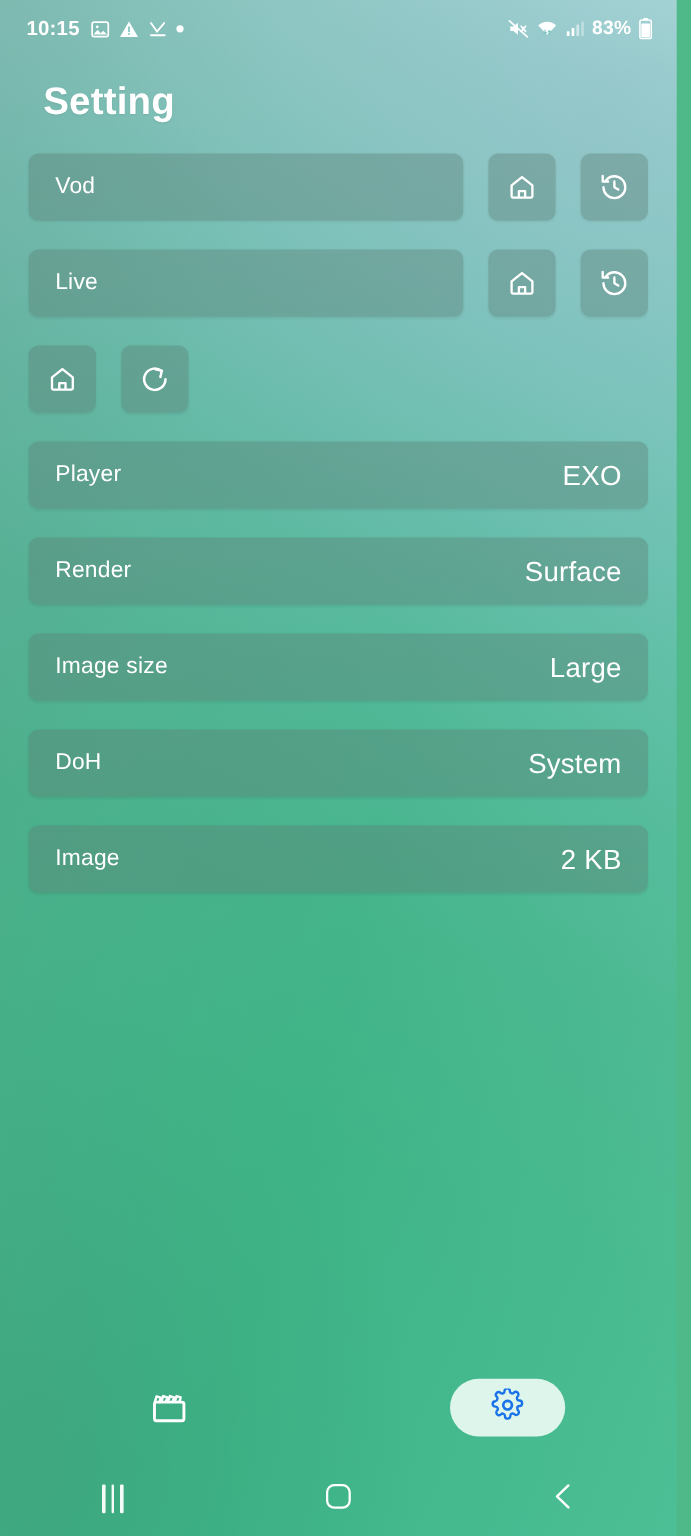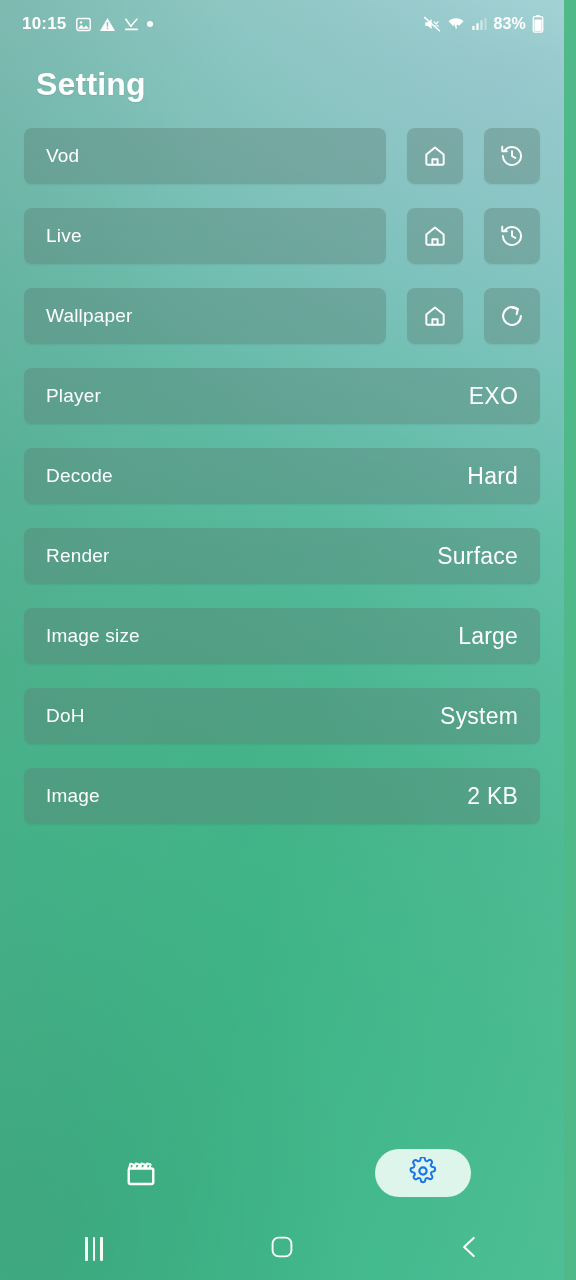--- a/index.html
+++ b/index.html
@@ -246,23 +246,20 @@
           <svg width="26" height="26" viewBox="0 0 24 24" fill="none">
             <path d="M3.6 12a8.4 8.4 0 108.4-8.4A8.4 8.4 0 005.6 6.6" stroke="#fff" stroke-width="1.8" stroke-linecap="round"></path>
             <path d="M3 3.4v4.2h4.2" stroke="#fff" stroke-width="1.8" stroke-linecap="round" stroke-linejoin="round"></path>
             <path d="M12 7.6V12l3 1.8" stroke="#fff" stroke-width="1.8" stroke-linecap="round" stroke-linejoin="round"></path>
           </svg>
         </span>
       </div>
     </div>
 
     <div class="row">
-      <div class="cell cell-main">
-        <span class="cell-label">Wallpaper</span>
-      </div>
       <div class="cell cell-icon">
         <span>
           <svg width="26" height="26" viewBox="0 0 24 24" fill="none">
             <path d="M4 10.6L12 4.2l8 6.4V19a1 1 0 01-1 1H5a1 1 0 01-1-1v-8.4z" stroke="#fff" stroke-width="1.8" stroke-linejoin="round"></path>
             <path d="M9.6 20v-5h4.8v5" stroke="#fff" stroke-width="1.8" stroke-linejoin="round"></path>
           </svg>
         </span>
       </div>
       <div class="cell cell-icon">
         <span>
@@ -274,26 +271,20 @@
       </div>
     </div>
 
     <div class="row">
       <div class="cell cell-main">
         <span class="cell-label">Player</span>
         <span class="cell-value">EXO</span>
       </div>
     </div>
 
-    <div class="row">
-      <div class="cell cell-main">
-        <span class="cell-label">Decode</span>
-        <span class="cell-value">Hard</span>
-      </div>
-    </div>
 
     <div class="row">
       <div class="cell cell-main">
         <span class="cell-label">Render</span>
         <span class="cell-value">Surface</span>
       </div>
     </div>
 
 
     <div class="row">

